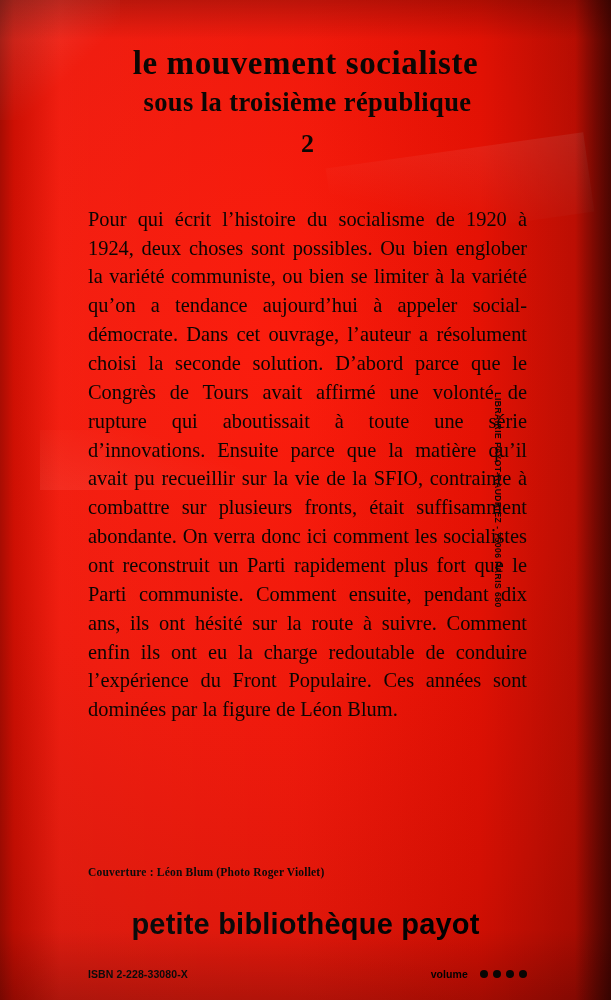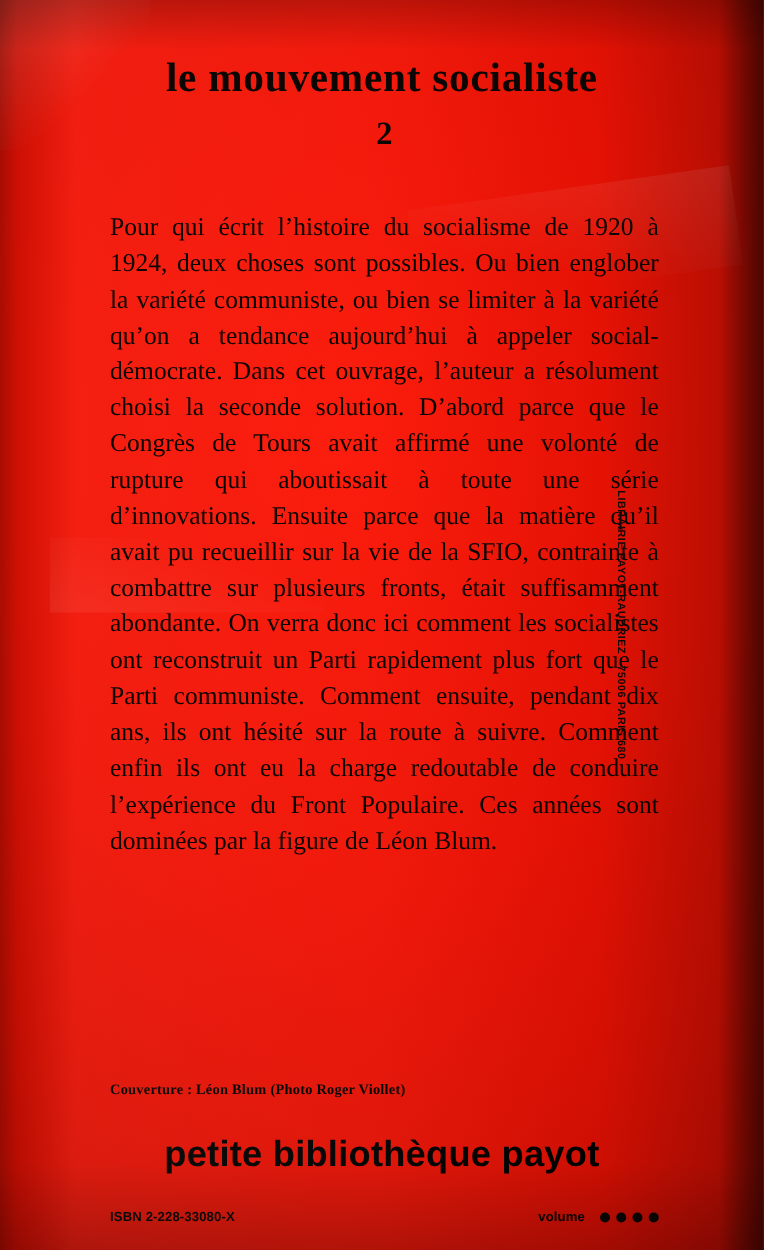--- a/index.html
+++ b/index.html
@@ -195,20 +195,21 @@
 <div id="cover">
 
   <div class="crease c1"></div>
   <div class="crease c2"></div>
   <div class="crease c3"></div>
 
   <div class="content">
 
     <div class="title-block">
       <div class="title-main">le mouvement socialiste</div>
+      <div class="title-sub">sous la troisième république</div>
       <div class="title-volume">2</div>
     </div>
 
     <div class="blurb">Pour qui écrit l’histoire du socialisme de 1920 à 1924, deux choses sont possibles. Ou bien englober la variété communiste, ou bien se limiter à la variété qu’on a tendance aujourd’hui à appeler social-démocrate. Dans cet ouvrage, l’auteur a résolument choisi la seconde solution. D’abord parce que le Congrès de Tours avait affirmé une volonté de rupture qui aboutissait à toute une série d’innovations. Ensuite parce que la matière qu’il avait pu recueillir sur la vie de la SFIO, contrainte à combattre sur plusieurs fronts, était suffisamment abondante. On verra donc ici comment les socialistes ont reconstruit un Parti rapidement plus fort que le Parti communiste. Comment ensuite, pendant dix ans, ils ont hésité sur la route à suivre. Comment enfin ils ont eu la charge redoutable de conduire l’expérience du Front Populaire. Ces années sont dominées par la figure de Léon Blum.</div>
 
   </div>
 
   <div class="credit">Couverture : Léon Blum (Photo Roger Viollet)</div>
 
   <div class="publisher">petite bibliothèque payot</div>

